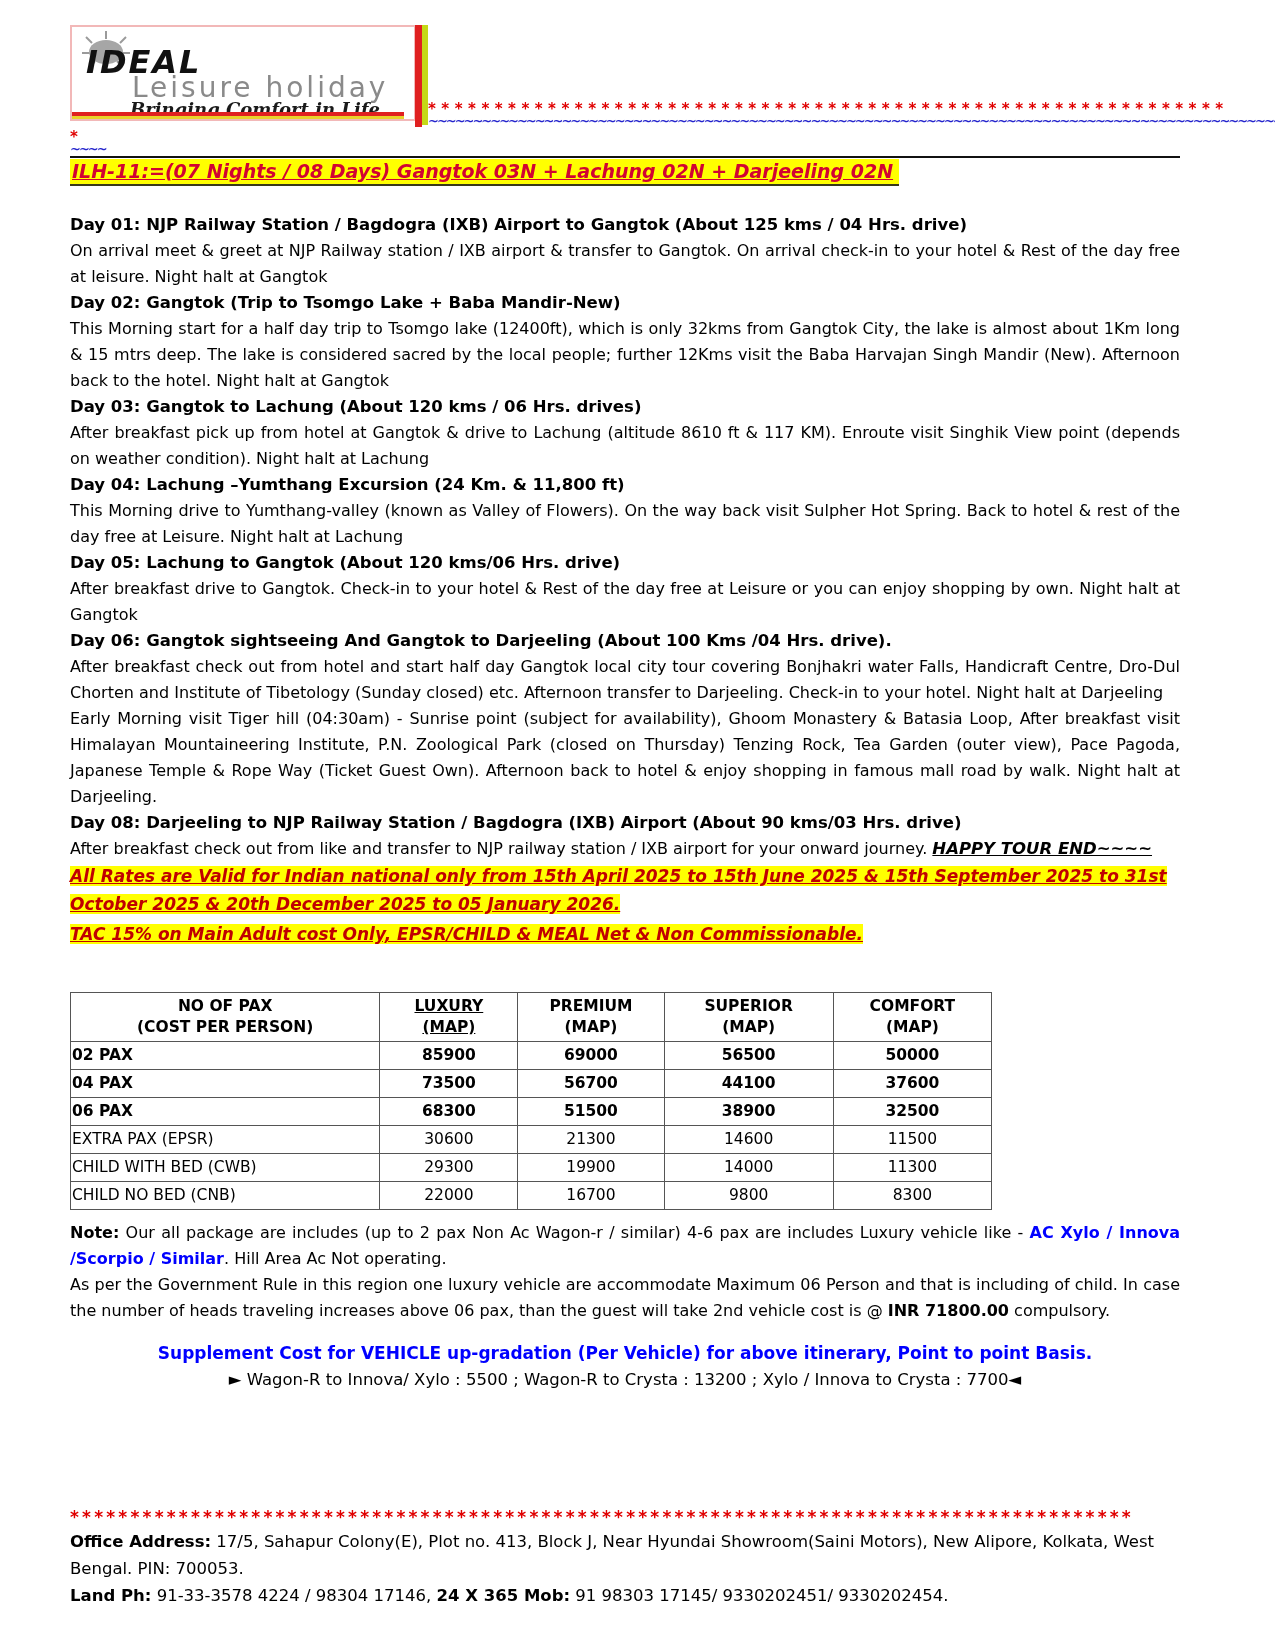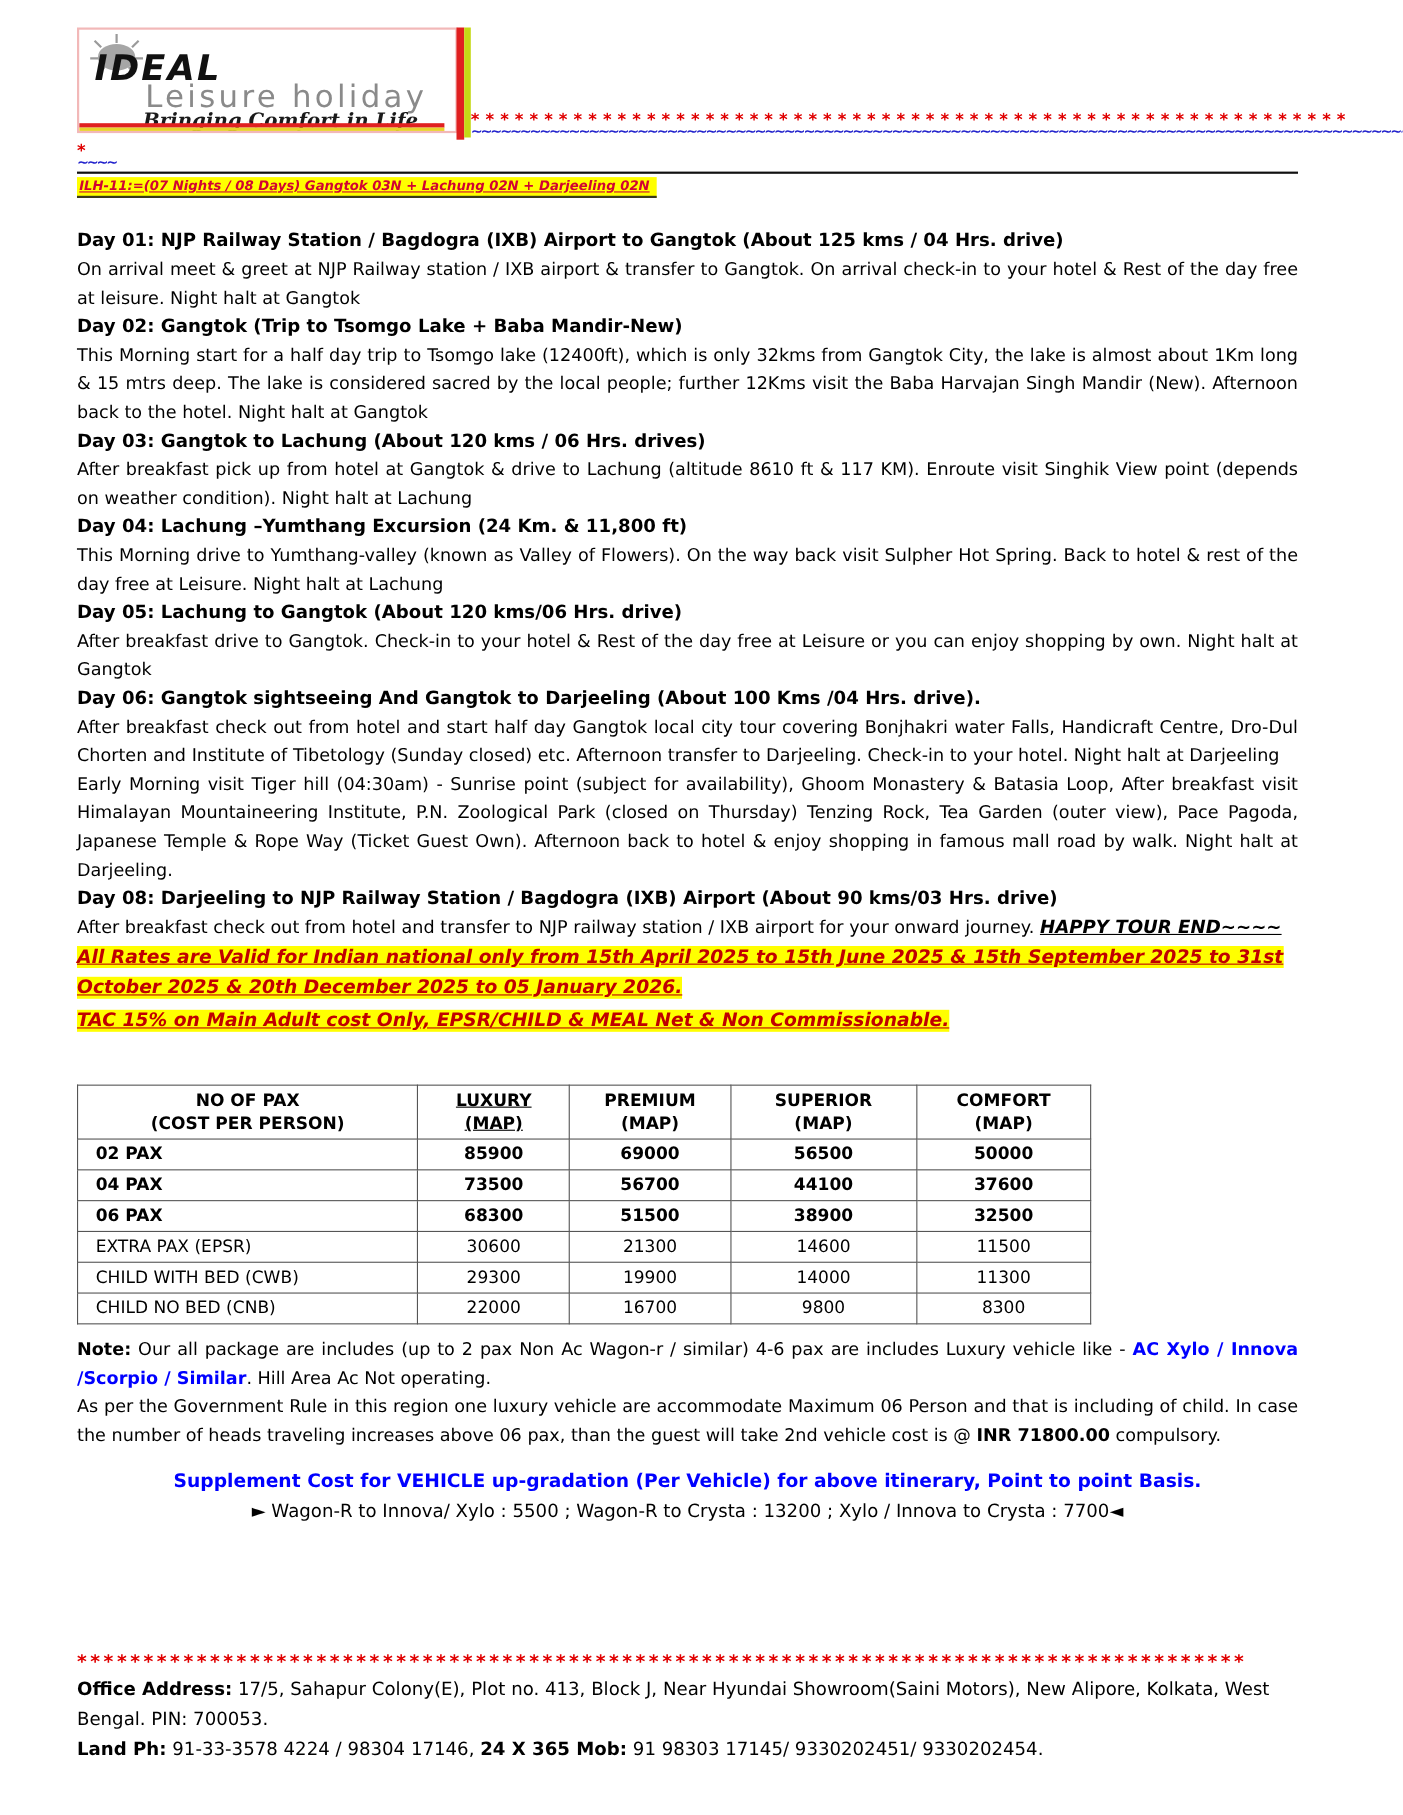--- a/index.html
+++ b/index.html
@@ -52,21 +52,21 @@
   .left-ast { margin-top: 4px; }
   .single-ast { color: #e00000; font-weight: bold; font-size: 15px; line-height: 13px; display: block; }
   .small-wave { color: #2222cc; font-weight: bold; font-size: 13px; letter-spacing: -2px; line-height: 9px; display: block; }
 
   .top-rule { border-top: 2.5px solid #111; margin-top: 3px; }
 
   .doc-title {
     display: inline-block;
     background: #ffff00;
     color: #d10332;
-    font-size: 12px; font-weight: bold; font-style: italic;
+    font-size: 19px; font-weight: bold; font-style: italic;
     text-decoration: underline;
     padding: 1px 6px 2px 2px;
     border-bottom: 2px solid #3a3a1a;
     margin-top: 1px;
   }
 
   
   .itin { margin-top: 26px; }
   .day-h { font-weight: bold; font-size: 16.5px; line-height: 26px; }
   .day-b { font-size: 16px; line-height: 26px; text-align: justify; }
@@ -77,21 +77,21 @@
   .rates .hl {
     background: #ffff00; color: #c00000; text-decoration: underline;
   }
   .tac { margin-top: 2px; }
 
   
   table.price {
     border-collapse: collapse; margin-top: 44px;
     width: 922px; font-size: 15.5px;
   }
-  table.price th, table.price td { border: 1.5px solid #555; padding: 3px 16px; }
+  table.price th, table.price td { border: 1.5px solid #555; padding: 3px 1px; }
   table.price th { font-weight: bold; text-align: center; line-height: 21px; }
   table.price td { text-align: center; line-height: 21px; }
   table.price td.lbl { text-align: left; }
   tr.bold-row td { font-weight: bold; }
   .col-pax { width: 307px; } .col-lux { width: 137px; text-decoration: underline; } .col-pre { width: 145px; }
   .col-sup { width: 168px; } .col-com { width: 157px; }
 
   
   .note-p { margin-top: 12px; font-size: 16px; line-height: 26px; text-align: justify; }
   .b { font-weight: bold; }
@@ -169,21 +169,21 @@
     <p class="day-h">Day 03: Gangtok to Lachung (About 120 kms / 06 Hrs. drives)</p>
     <p class="day-b">After breakfast pick up from hotel at Gangtok &amp; drive to Lachung (altitude 8610 ft &amp; 117 KM). Enroute visit Singhik View point (depends on weather condition). Night halt at Lachung</p>
     <p class="day-h">Day 04: Lachung –Yumthang Excursion (24 Km. &amp; 11,800 ft)</p>
     <p class="day-b">This Morning drive to Yumthang-valley (known as Valley of Flowers). On the way back visit Sulpher Hot Spring. Back to hotel &amp; rest of the day free at Leisure. Night halt at Lachung</p>
     <p class="day-h">Day 05: Lachung to Gangtok (About 120 kms/06 Hrs. drive)</p>
     <p class="day-b">After breakfast drive to Gangtok. Check-in to your hotel &amp; Rest of the day free at Leisure or you can enjoy shopping by own. Night halt at Gangtok</p>
     <p class="day-h">Day 06: Gangtok sightseeing And Gangtok to Darjeeling (About 100 Kms /04 Hrs. drive).</p>
     <p class="day-b">After breakfast check out from hotel and start half day Gangtok local city tour covering Bonjhakri water Falls, Handicraft Centre, Dro-Dul Chorten and Institute of Tibetology (Sunday closed) etc. Afternoon transfer to Darjeeling. Check-in to your hotel. Night halt at Darjeeling</p>
     <p class="day-b">Early Morning visit Tiger hill (04:30am) - Sunrise point (subject for availability), Ghoom Monastery &amp; Batasia Loop, After breakfast visit Himalayan Mountaineering Institute, P.N. Zoological Park (closed on Thursday) Tenzing Rock, Tea Garden (outer view), Pace Pagoda, Japanese Temple &amp; Rope Way (Ticket Guest Own). Afternoon back to hotel &amp; enjoy shopping in famous mall road by walk. Night halt at Darjeeling.</p>
     <p class="day-h">Day 08: Darjeeling to NJP Railway Station / Bagdogra (IXB) Airport (About 90 kms/03 Hrs. drive)</p>
-    <p class="day-b"><span>After breakfast check out from hotel and transfer to NJP railway station / IXB airport for your onward journey. </span><span class="happy-end">HAPPY TOUR END~~~~</span></p>
+    <p class="day-b"><span>After breakfast check out from like and transfer to NJP railway station / IXB airport for your onward journey. </span><span class="happy-end">HAPPY TOUR END~~~~</span></p>
   </div>
 
   <div class="rates">
     <div><span class="hl">All Rates are Valid for Indian national only from 15th April 2025 to 15th June 2025 &amp; 15th September 2025 to 31st October 2025 &amp; 20th December 2025 to 05 January 2026.</span></div>
     <div class="tac"><span class="hl">TAC 15% on Main Adult cost Only, EPSR/CHILD &amp; MEAL Net &amp; Non Commissionable.</span></div>
   </div>
 
   <table class="price">
     <thead>
       <tr>

